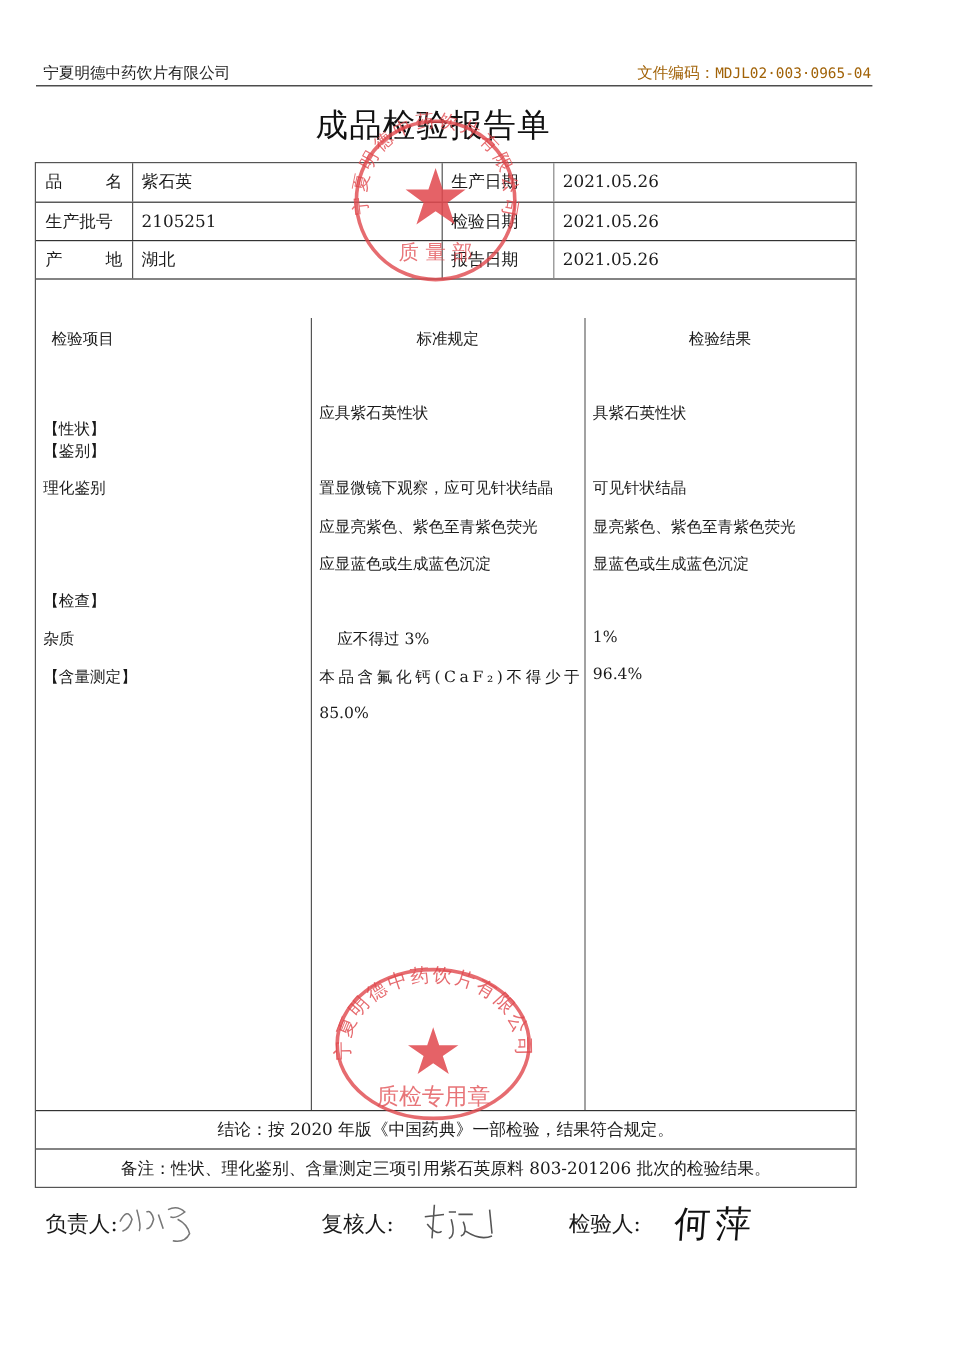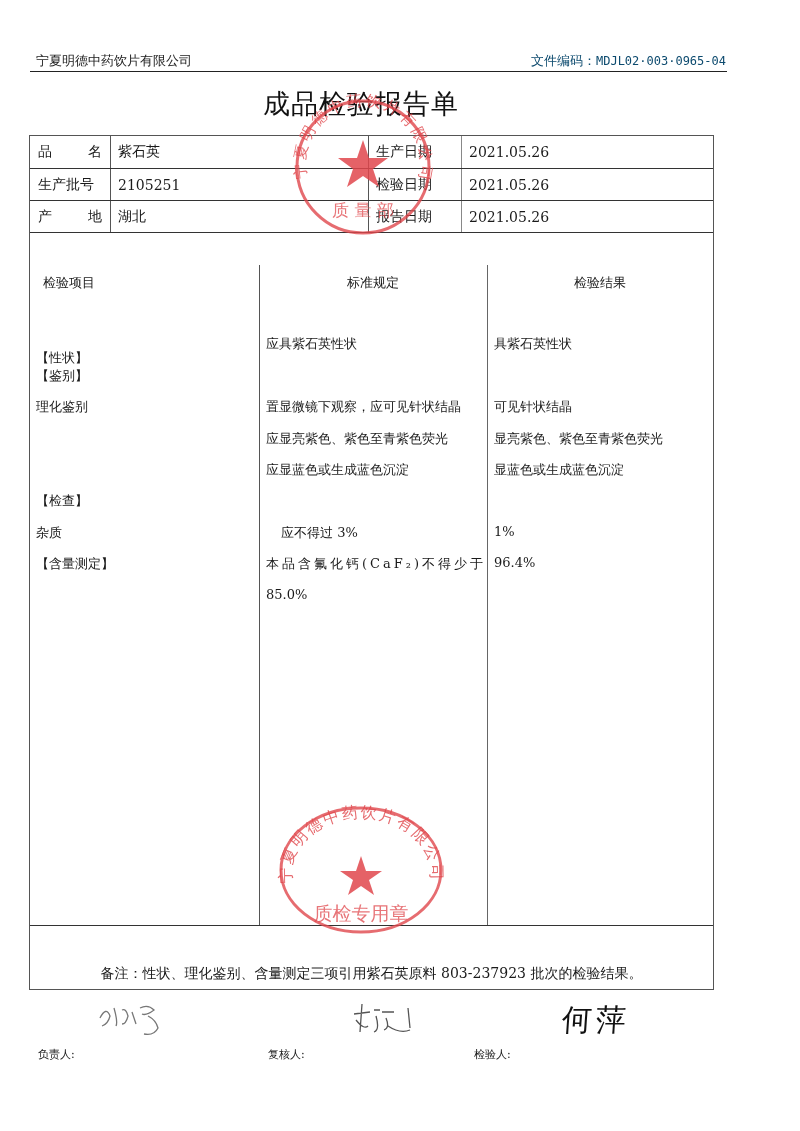--- a/index.html
+++ b/index.html
@@ -1,31 +1,31 @@
 <!DOCTYPE html>
 <html><head>
 <meta charset="utf-8">
 <style>
   html, body { margin:0; padding:0; background:#ffffff; }
   body { width:800px; height:1131px; position:relative; overflow:hidden;
          font-family:"DejaVu Serif","Liberation Serif",serif; color:#1a1a1a; }
   .abs { position:absolute; }
   .hdr-left { left:36px; top:52px; font-size:13px; color:#222; }
-  .hdr-right { right:74px; top:52px; font-size:13px; color:#0c4a6e; }
+  .hdr-right { right:74px; top:52px; font-size:13px; color:#a16207; }
   .hdr-line { left:30px; top:71px; width:697px; height:0; border-top:1.3px solid #222; }
   .title { left:0; width:722px; top:86px; text-align:center; font-size:27px; letter-spacing:1px; color:#111; }
   .tbl { left:29px; top:135px; width:685px; border:1.3px solid #555; box-sizing:border-box; }
   .row { position:absolute; left:0; border-bottom:1.2px solid #333; box-sizing:border-box; }
   .cell { position:absolute; top:0; height:100%; display:flex; align-items:center; font-size:14px; box-sizing:border-box; padding-left:8px; }
   .vline { position:absolute; top:0; height:100%; border-left:1.2px solid #555; }
   .lbl-spread { justify-content:space-between; padding-right:8px; width:80px; }
   .col-item { position:absolute; font-size:13px; }
   .u { text-underline-offset:3px; }
   .stamp { position:absolute; pointer-events:none; }
-  .sig-label { position:absolute; font-size:11px; top:1047px; }
+  .sig-label { position:absolute; font-size:18px; top:1008px; }
   .sig { position:absolute; }
   .center-row { justify-content:center; padding-left:0; font-size:14px; }
 </style>
 </head>
 <body>
 
 <div class="abs hdr-left">宁夏明德中药饮片有限公司</div>
 <div class="abs hdr-right"><span>文件编码：</span><span style="font-family:'DejaVu Sans Mono','Liberation Mono',monospace;font-size:12px;">MDJL02·003·0965-04</span></div>
 <div class="abs hdr-line"></div>
 <div class="abs title">成品检验报告单</div>
@@ -99,23 +99,26 @@
     <div class="col-item" style="left:236px;top:259px;margin-left:15px;">应不得过 3%</div>
     <div class="col-item" style="left:464px;top:259px;">1%</div>
 
     <div class="col-item" style="left:6px;top:290px;">【含量测定】</div>
     <div class="col-item" style="left:236px;top:290px;letter-spacing:3px;">本品含氟化钙(CaF₂)不得少于</div>
     <div class="col-item" style="left:464px;top:290px;">96.4%</div>
 
     <div class="col-item" style="left:236px;top:322px;">85.0%</div>
   </div>
 
+  <div class="row" style="top:790px;width:683px;height:32px;">
+    <div class="cell center-row" style="left:0;width:683px;">结论：按 2020 年版《中国药典》一部检验，结果符合规定。</div>
+  </div>
 
   <div class="row" style="top:822px;width:683px;height:31px;border-bottom:none;">
-    <div class="cell center-row" style="left:0;width:683px;">备注：性状、理化鉴别、含量测定三项引用紫石英原料 803-237923 批次的检验结果。</div>
+    <div class="cell center-row" style="left:0;width:683px;">备注：性状、理化鉴别、含量测定三项引用紫石英原料 803-201206 批次的检验结果。</div>
   </div>
 </div>
 
 <svg class="stamp" style="left:288px;top:92px;" width="150" height="150" viewBox="0 0 150 150">
   <defs>
     <path id="arcTop" d="M 22 95 A 58 58 0 1 1 128 95"></path>
   </defs>
   <circle cx="75" cy="75" r="66" fill="none" stroke="#e0474c" stroke-width="3" opacity="0.8"></circle>
   <text font-size="15" fill="#e0474c" opacity="0.8" font-family="'DejaVu Serif',serif" letter-spacing="3">
     <textPath href="#arcTop" startOffset="4%">宁夏明德中药饮片有限公司</textPath>

